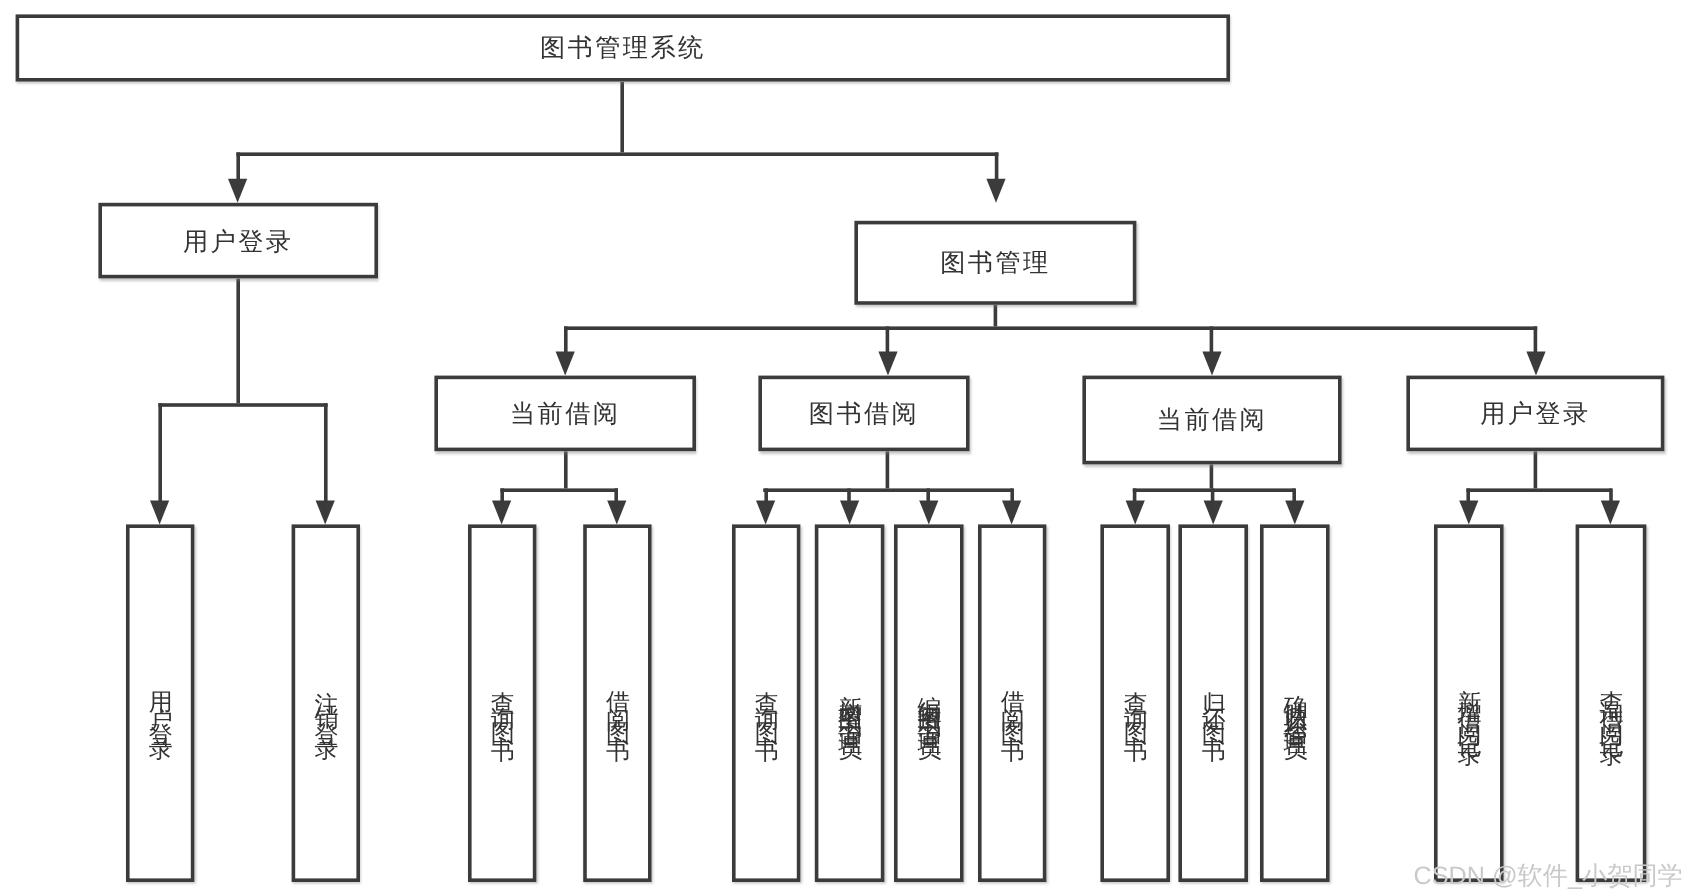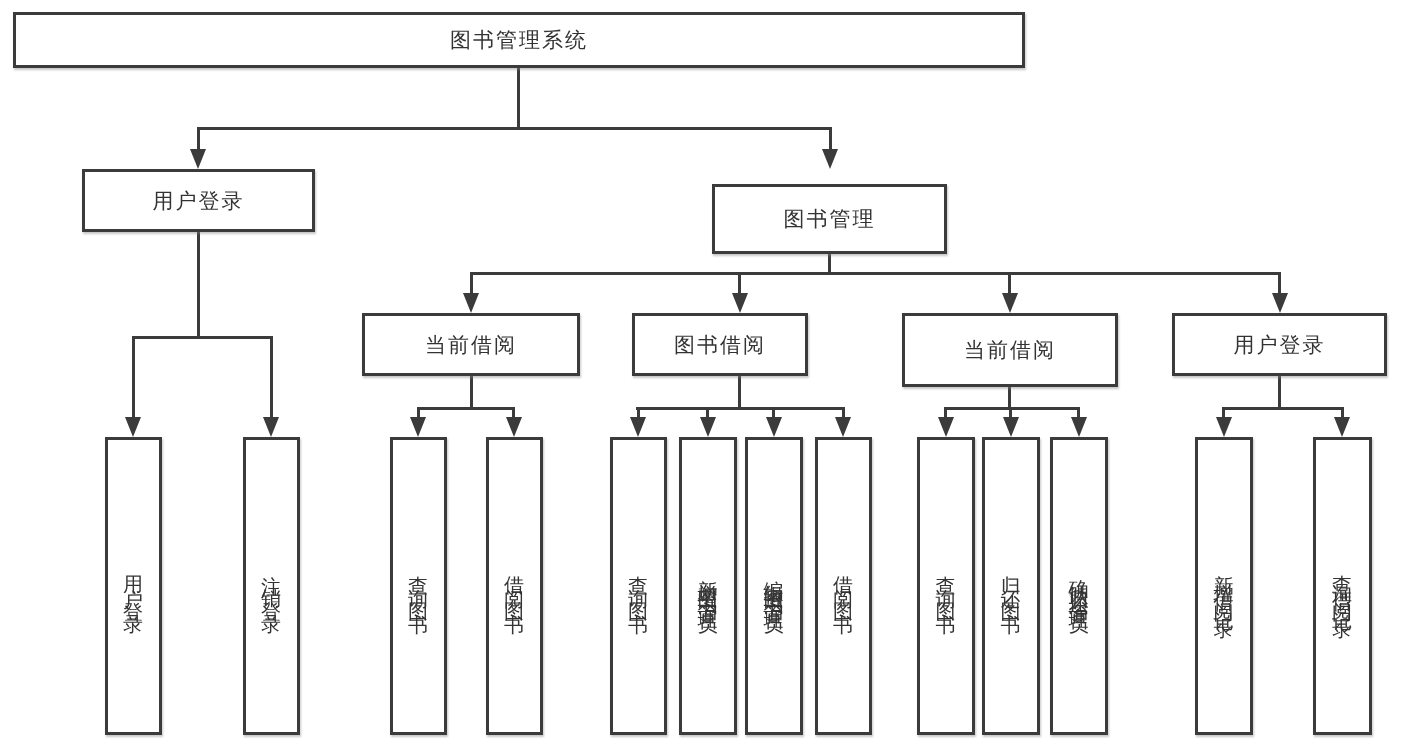--- a/index.html
+++ b/index.html
@@ -141,14 +141,15 @@
   <div class="box leaf ls10" style="left:745px;top:437px;width:58px;height:298px">编辑图书（管理员）</div>
   <div class="box leaf ls4" style="left:815px;top:437px;width:57px;height:298px">借阅图书</div>
 
   <div class="box leaf ls4" style="left:917px;top:437px;width:58px;height:298px">查询图书</div>
   <div class="box leaf ls4" style="left:982px;top:437px;width:58px;height:298px">归还图书</div>
   <div class="box leaf ls10" style="left:1050px;top:437px;width:58px;height:298px">确认归还（管理员）</div>
 
   <div class="box leaf ls6" style="left:1195px;top:437px;width:58px;height:298px">新增借阅记录</div>
   <div class="box leaf ls6" style="left:1313px;top:437px;width:59px;height:298px">查询借阅记录</div>
 
+  <div class="watermark">CSDN @软件_小贺同学</div>
 
 </div>
 
 </body></html>

